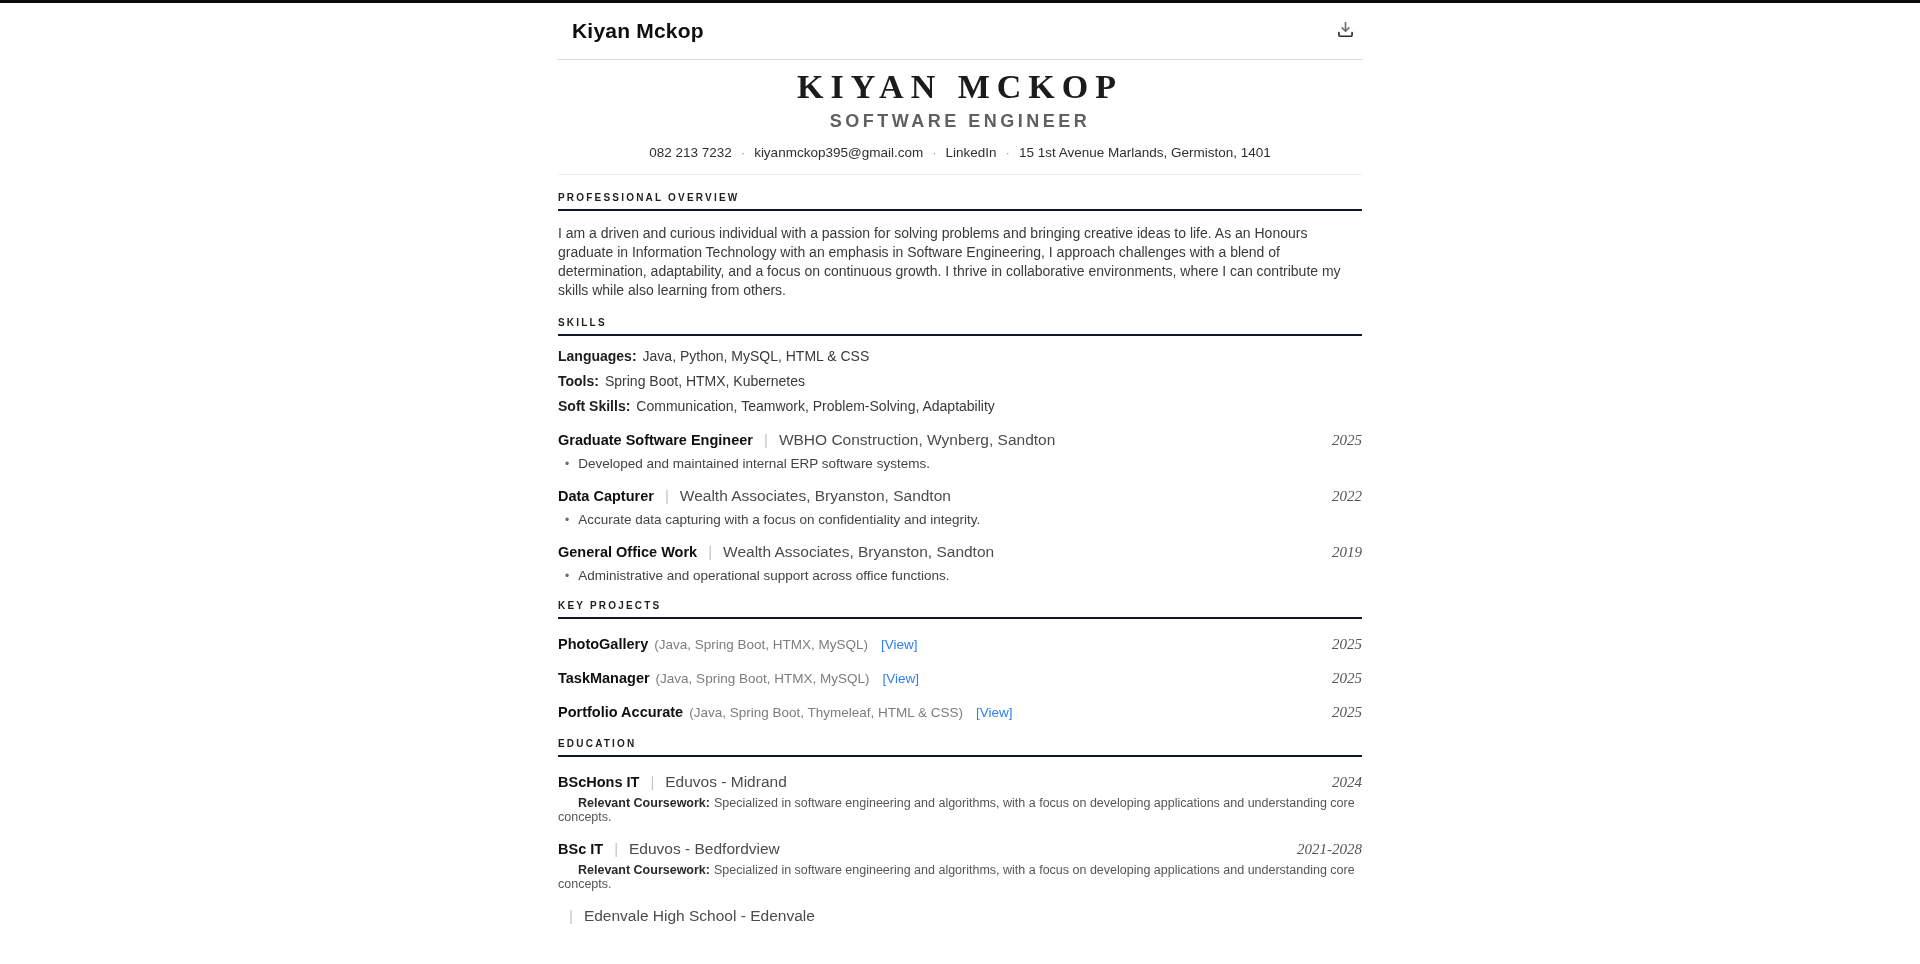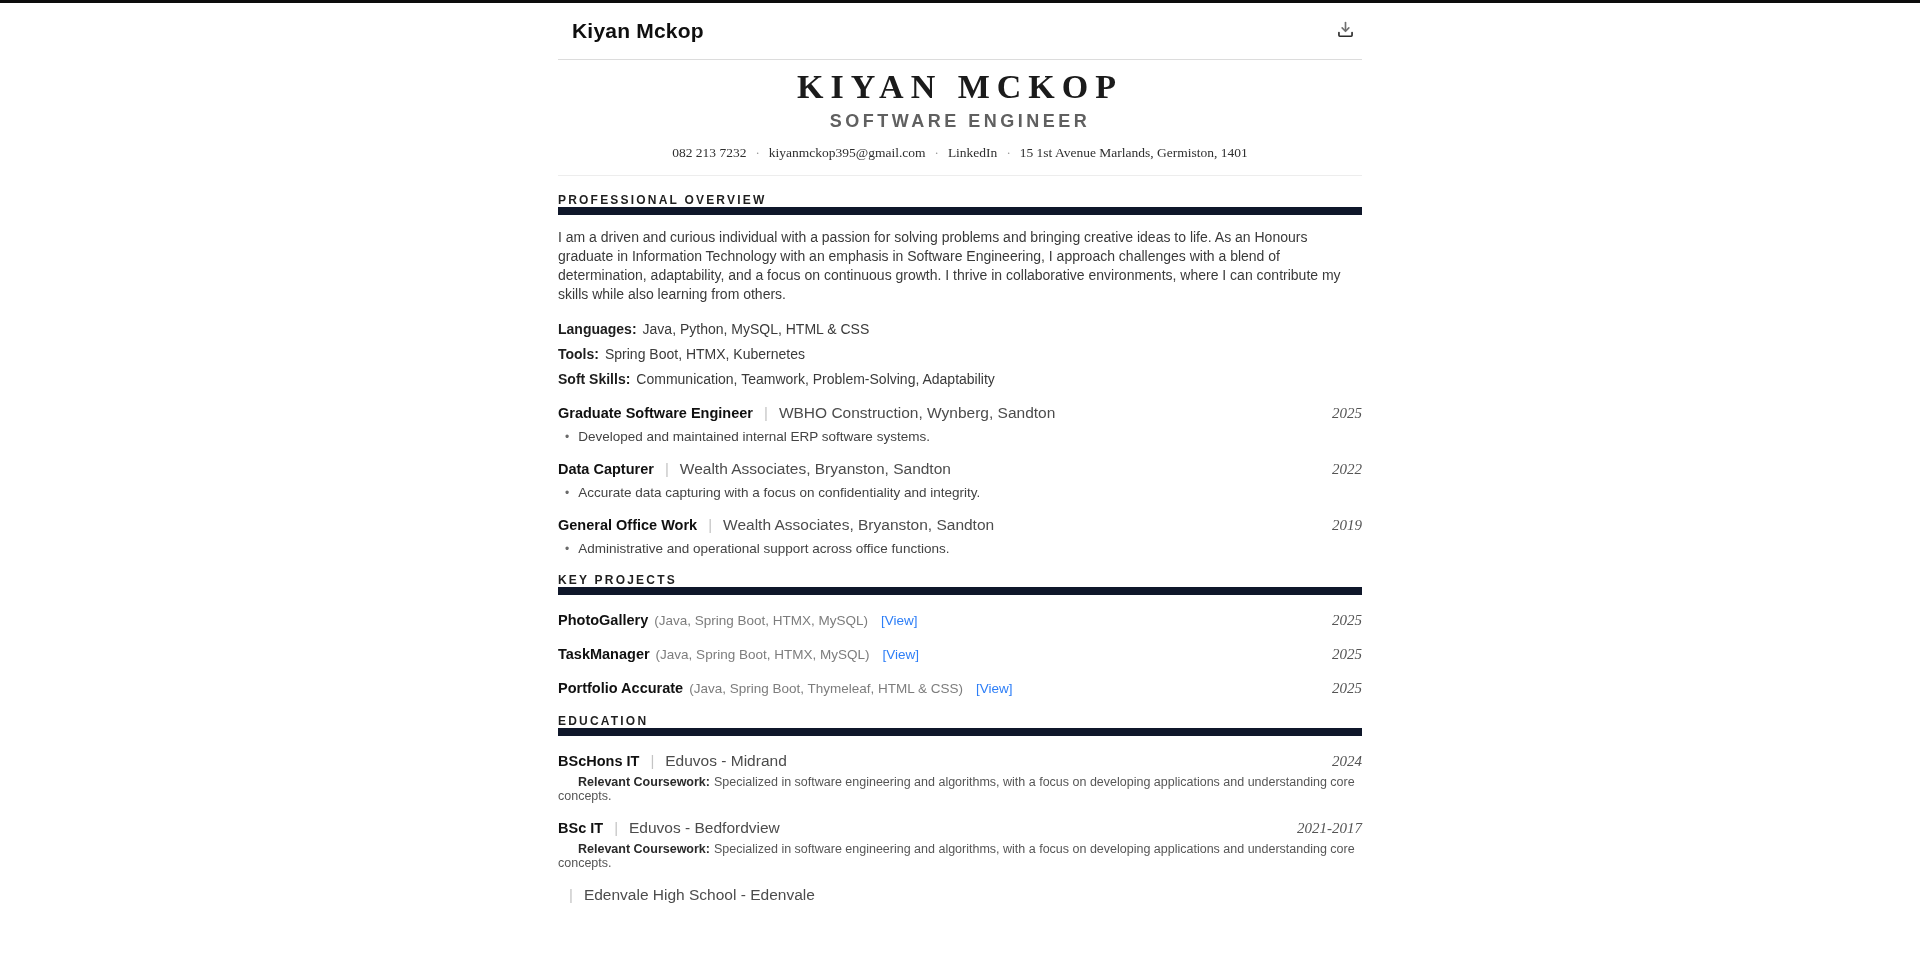--- a/index.html
+++ b/index.html
@@ -33,31 +33,31 @@
     color: #1b1b1b; line-height: 36px;
   }
   .resume-role {
     margin-top: 6px;
     font-size: 18px; font-weight: 700; letter-spacing: 3.5px;
     color: #606060;
   }
   .contact-line {
     margin-top: 13px;
     font-size: 13.5px; color: #2f2f2f;
-    display: flex; justify-content: center; align-items: center; gap: 9px; font-family: Liberation Serif, serif;
+    display: flex; justify-content: center; align-items: center; gap: 9px;
   }
   .contact-sep { color: #9a9a9a; font-size: 13px; }
   .light-rule { border: none; border-top: 1px solid #ededed; margin-top: 14px; }
 
   
   .section { margin-top: 17px; }
   .section-title {
-    font-size: 12px; font-weight: 700; letter-spacing: 2.2px;
-    color: #1f1f1f; padding-bottom: 0;
-    border-bottom: 8px solid #0f172a;
+    font-size: 10px; font-weight: 700; letter-spacing: 2.2px;
+    color: #1f1f1f; padding-bottom: 6px;
+    border-bottom: 2px solid #0f172a;
   }
   .para {
     margin-top: 13px;
     font-size: 14px; line-height: 19px; color: #3a3a3a;
   }
 
   .skill-row { margin-top: 9px; font-size: 14px; color: #3a3a3a; }
   .skill-row:first-of-type { margin-top: 12px; }
   .skill-label { font-weight: 700; color: #1d1d1d; margin-right: 6px; }
 
@@ -122,20 +122,21 @@
     </div>
     <hr class="light-rule">
   </section>
 
   <section class="section">
     <h2 class="section-title">PROFESSIONAL OVERVIEW</h2>
     <p class="para">I am a driven and curious individual with a passion for solving problems and bringing creative ideas to life. As an Honours graduate in Information Technology with an emphasis in Software Engineering, I approach challenges with a blend of determination, adaptability, and a focus on continuous growth. I thrive in collaborative environments, where I can contribute my skills while also learning from others.</p>
   </section>
 
   <section class="section">
+    <h2 class="section-title">SKILLS</h2>
     <div class="skill-row">
       <span class="skill-label">Languages:</span><span>Java, Python, MySQL, HTML &amp; CSS</span>
     </div>
     <div class="skill-row">
       <span class="skill-label">Tools:</span><span>Spring Boot, HTMX, Kubernetes</span>
     </div>
     <div class="skill-row">
       <span class="skill-label">Soft Skills:</span><span>Communication, Teamwork, Problem-Solving, Adaptability</span>
     </div>
   </section>
@@ -220,21 +221,21 @@
       <div class="coursework">
         <span class="coursework-label">Relevant Coursework:</span><span>Specialized in software engineering and algorithms, with a focus on developing applications and understanding core concepts.</span>
       </div>
     </div>
 
     <div>
       <div class="entry-head">
         <span class="entry-role">BSc IT</span>
         <span class="pipe">|</span>
         <span class="entry-company">Eduvos - Bedfordview</span>
-        <span class="entry-year">2021-2017</span>
+        <span class="entry-year">2021-2028</span>
       </div>
       <div class="coursework">
         <span class="coursework-label">Relevant Coursework:</span><span>Specialized in software engineering and algorithms, with a focus on developing applications and understanding core concepts.</span>
       </div>
     </div>
 
     <div>
       <div class="entry-head">
 
         <span class="pipe">|</span>

